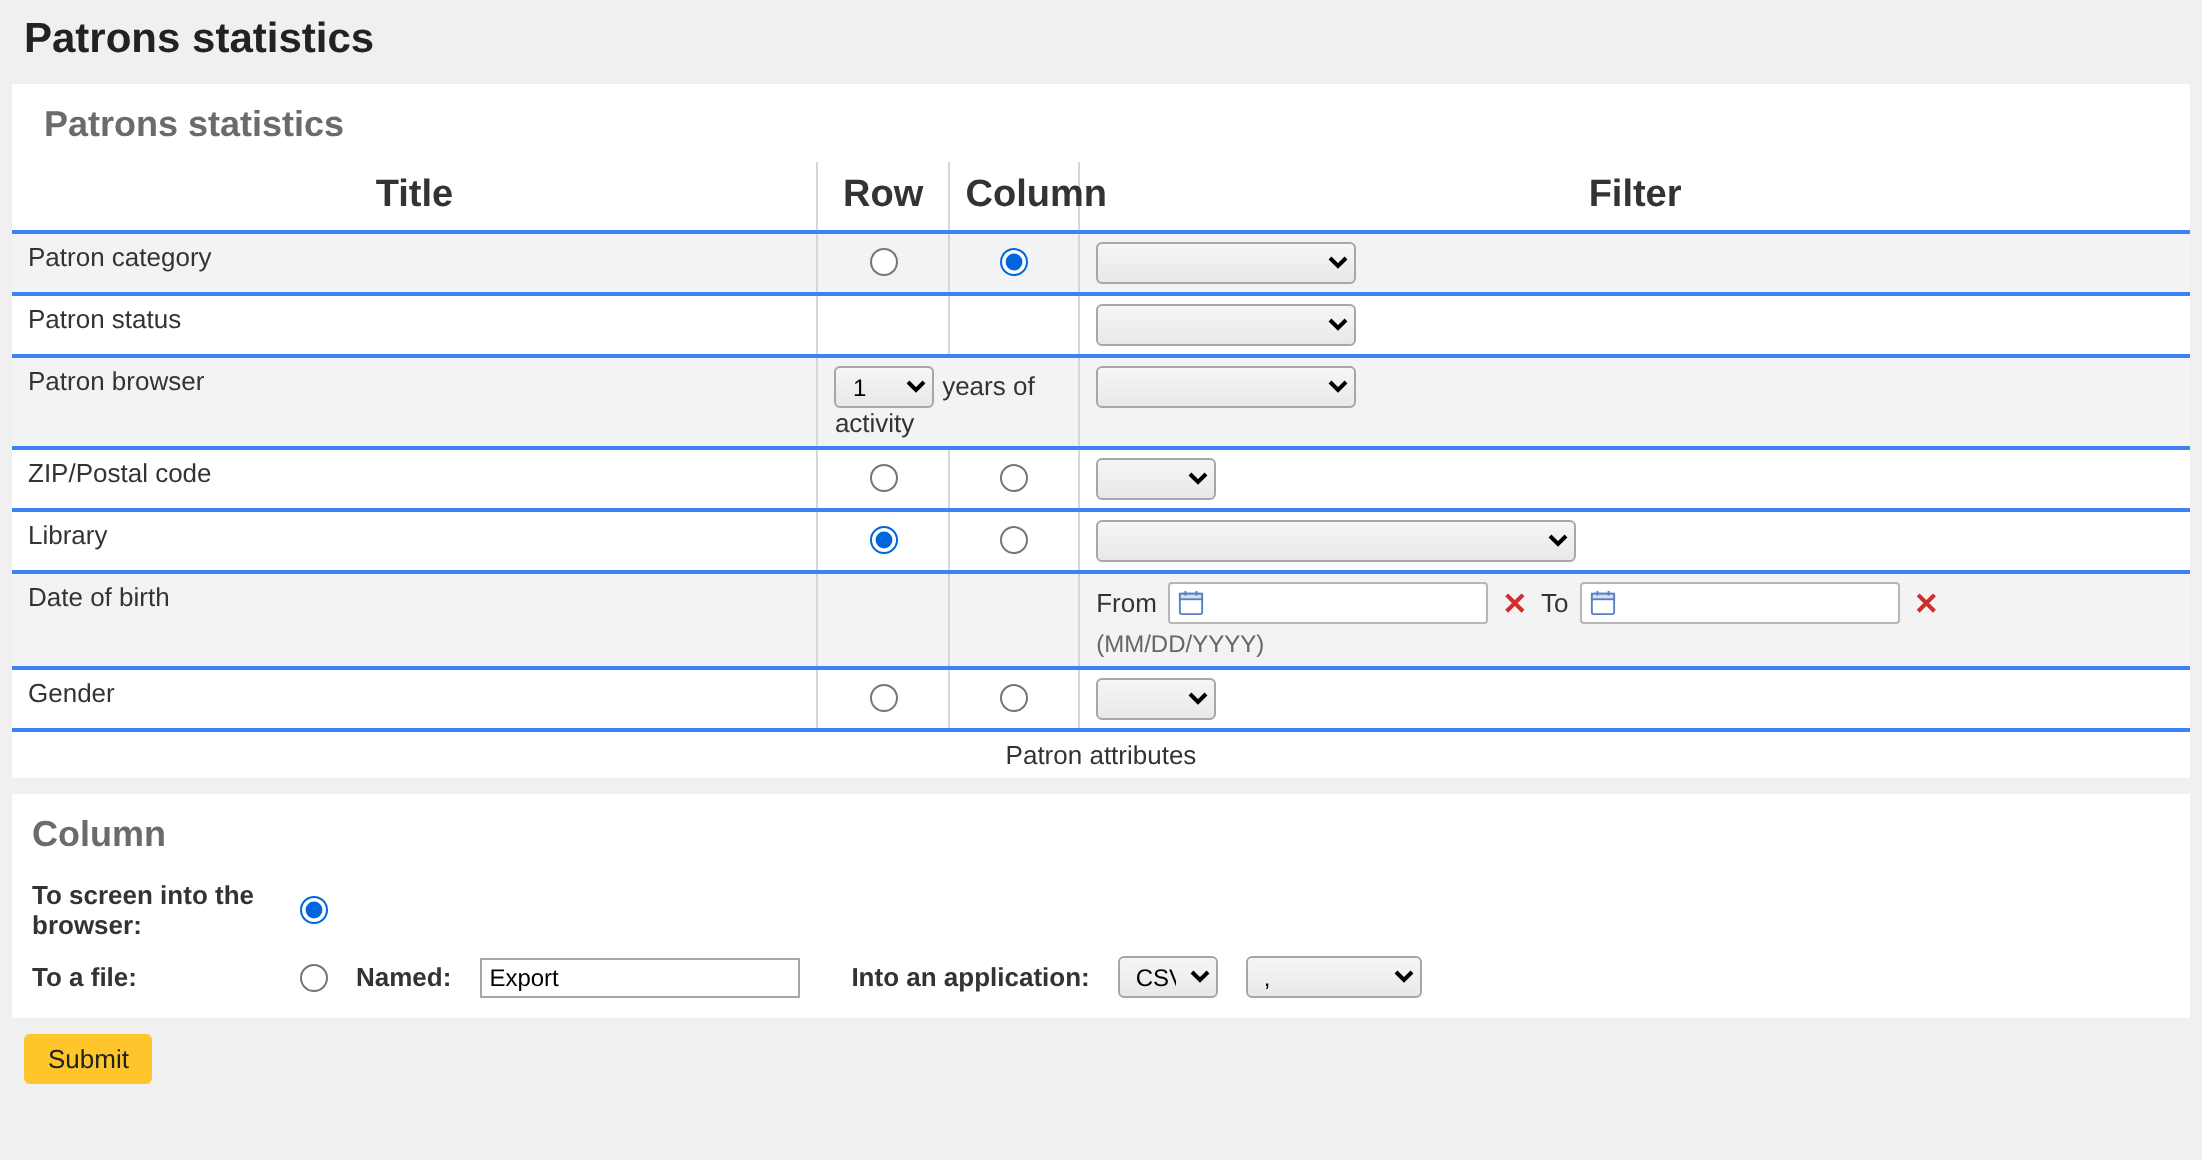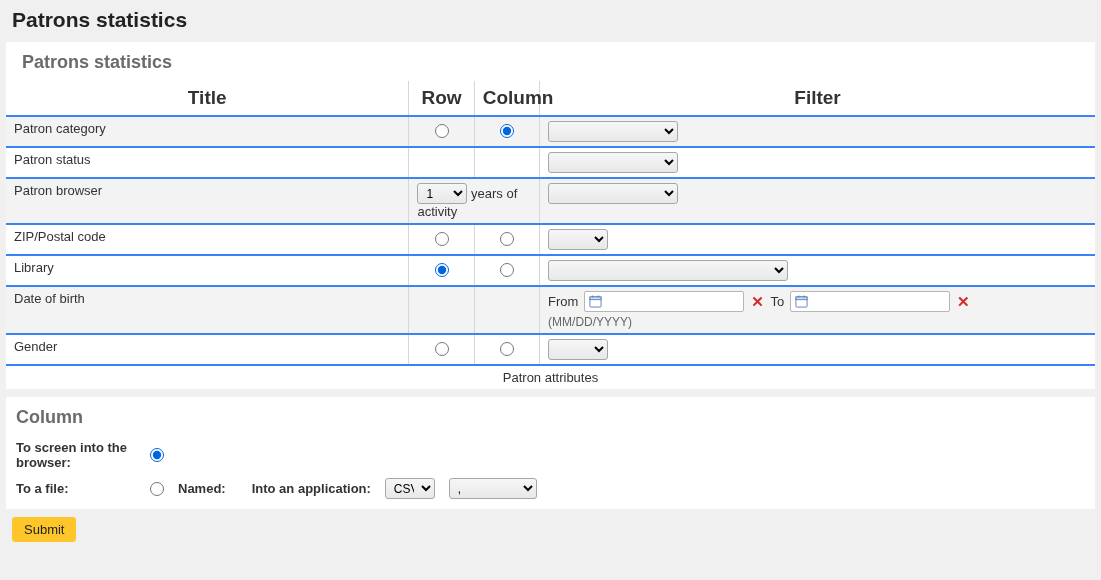--- a/index.html
+++ b/index.html
@@ -239,20 +239,21 @@
 
   <div class="opt-row">
     <div class="opt-label">To screen into the browser:</div>
     <input type="radio" name="outdest" checked="" style="">
   </div>
 
   <div class="opt-row">
     <div class="opt-label">To a file:</div>
     <input type="radio" name="outdest" style="">
     <span class="named-lbl">Named:</span>
+    <input type="text" class="txt" value="Export" style="">
     <span class="named-lbl" style="margin-left:12px;">Into an application:</span>
     <select class="ctl w50">
       <option>CSV</option>
     </select>
     <select class="ctl w88">
       <option>,</option>
     </select>
   </div>
 
   <div class="submit-bar">

